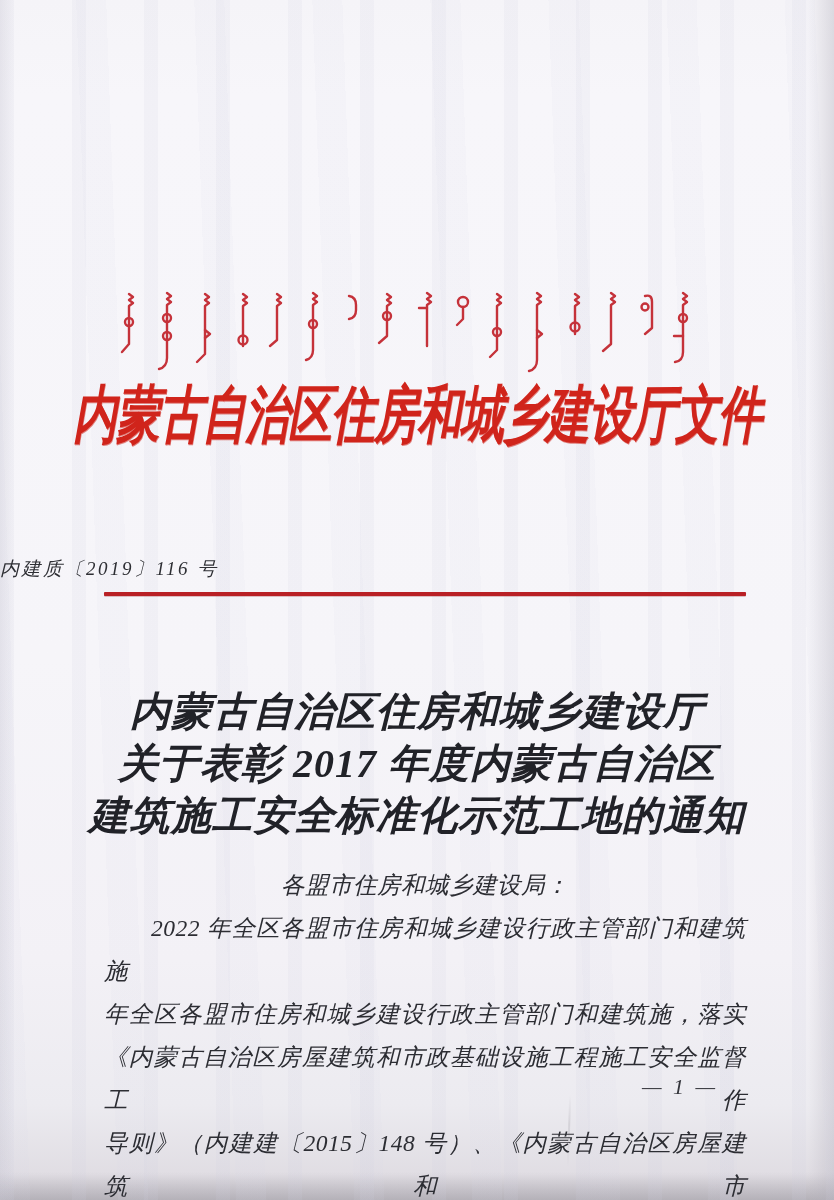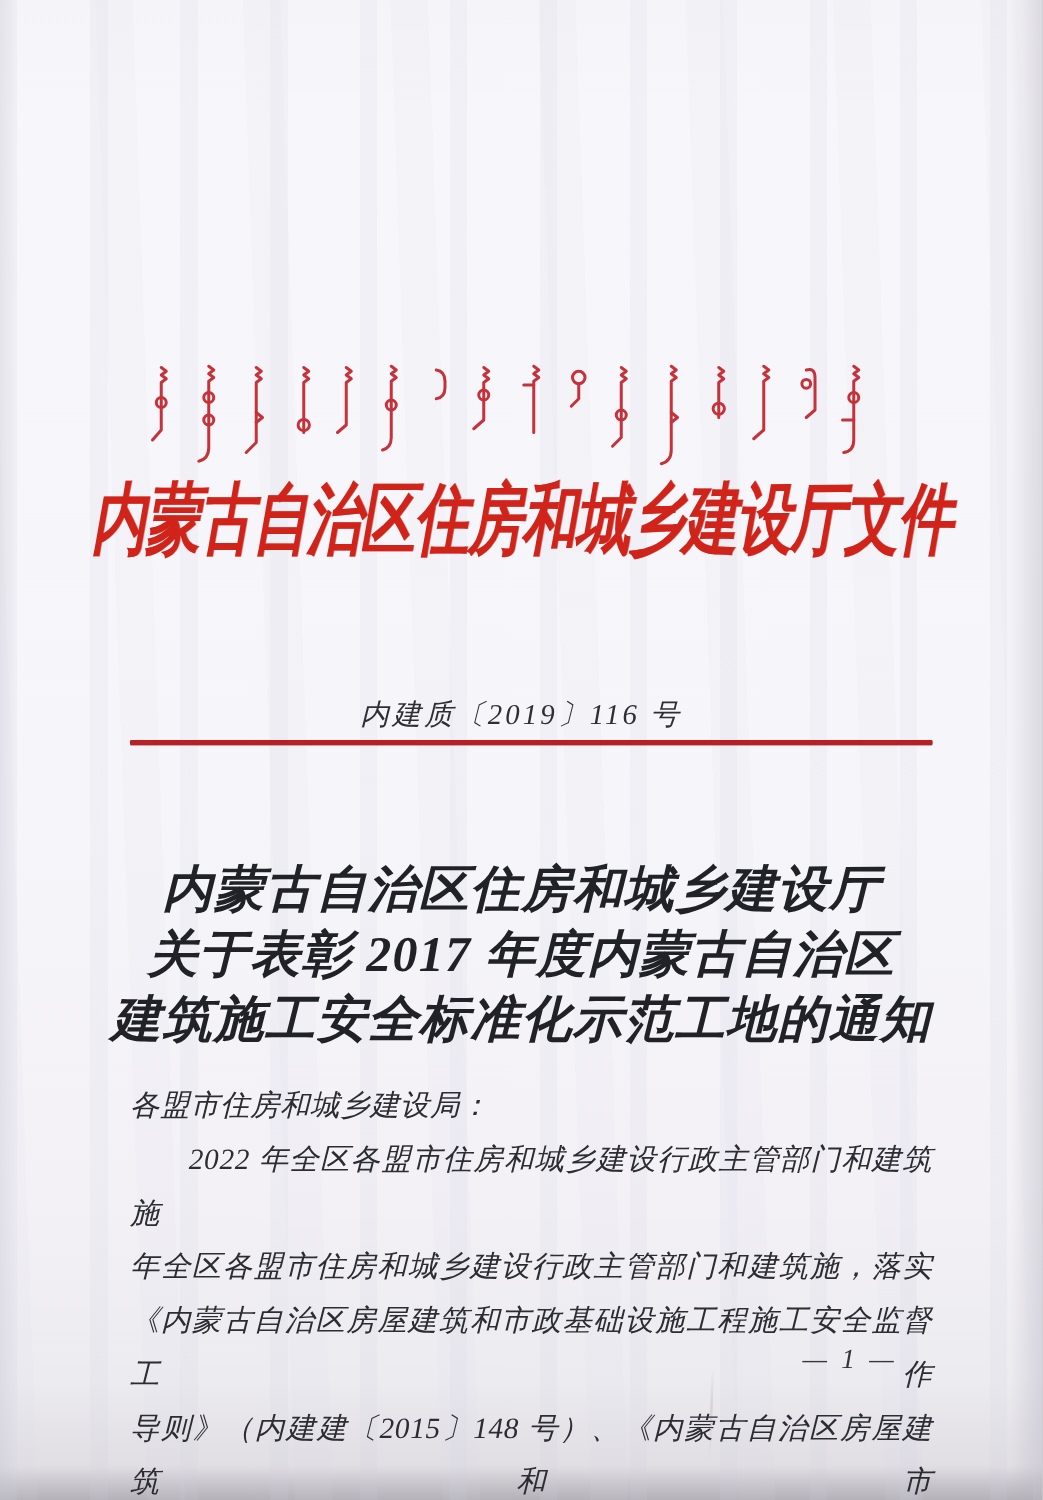--- a/index.html
+++ b/index.html
@@ -27,37 +27,37 @@
   .mongolian{position:absolute;top:288px;left:117px;width:600px;height:96px;}
   .banner{
     position:absolute;top:374px;left:0;width:100%;margin:0;
     text-align:center;font-size:44px;font-weight:700;letter-spacing:-1px;
     color:#d0241b;transform:scaleY(1.42);transform-origin:top center;
     text-shadow:.5px .5px 0 rgba(208,36,27,.55);
     white-space:nowrap;
   }
   .docnum{
     position:absolute;top:556px;left:0;width:100%;
-    text-align:center;font-size:23px;letter-spacing:2.5px;color:#2e2f34;
+    font-size:19px;letter-spacing:2.5px;color:#2e2f34;
   }
   .redrule{
     position:absolute;top:592px;left:104px;width:642px;height:4px;
     background:#b92025;border-radius:1px;
     box-shadow:0 .5px 0 rgba(150,25,30,.5);
   }
   .heading{
     position:absolute;top:686px;left:0;width:100%;margin:0;
     text-align:center;font-size:40px;font-weight:700;color:#212228;
     line-height:52px;letter-spacing:1px;
   }
   .bodytext{
     position:absolute;top:864px;left:104px;width:642px;
     font-size:23.5px;color:#2c2d33;line-height:43px;letter-spacing:.5px;
   }
-  .salutation{text-align:left;}
+  .salutation{text-align:center;}
   .bline{text-align:justify;text-align-last:justify;}
   .bline.indent{text-indent:2em;}
   .pagenum{
     position:absolute;top:1074px;left:600px;width:160px;
     font-size:22px;letter-spacing:3px;color:#35363c;text-align:center;
   }
 </style>
 </head>
 <body>
 

